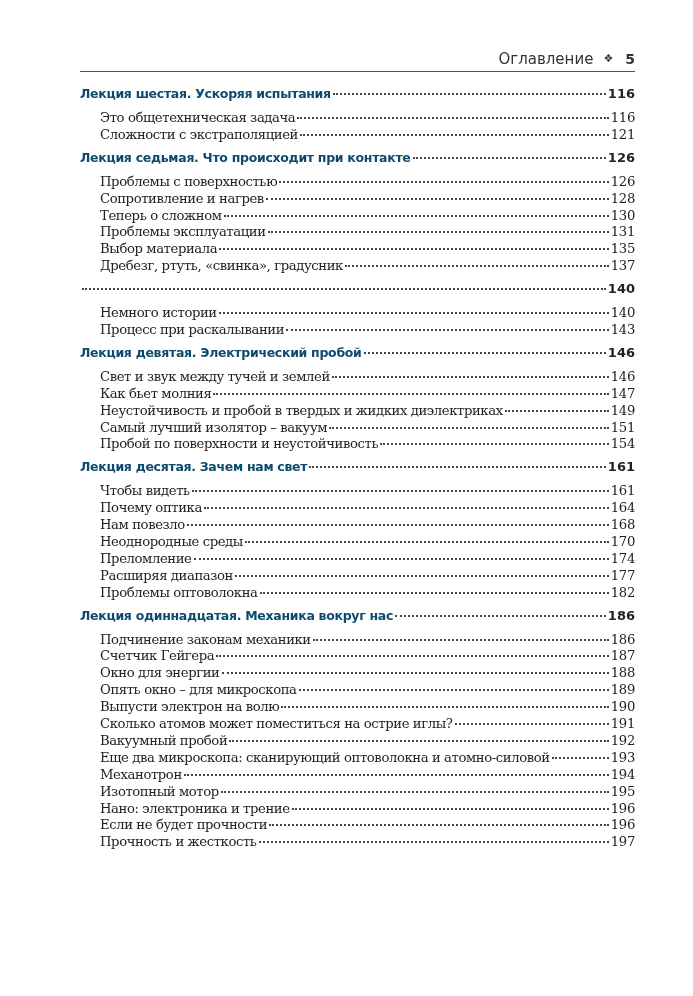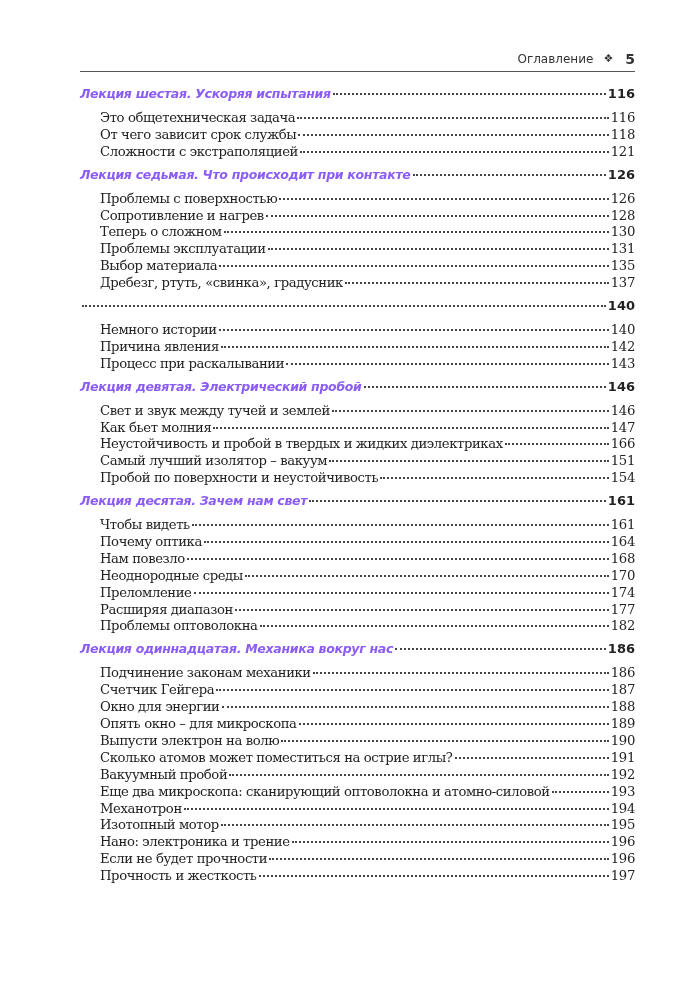--- a/index.html
+++ b/index.html
@@ -3,32 +3,32 @@
 <meta charset="utf-8">
 <style>
   html, body { margin:0; padding:0; background:#ffffff; }
   body { width:693px; height:996px; position:relative; overflow:hidden; }
   .page-header {
     position:absolute; left:80px; top:46px; width:555px; height:25px;
     border-bottom:1px solid #555;
     font-family:"DejaVu Sans", sans-serif;
     display:flex; justify-content:flex-end; align-items:center; color:#333;
   }
-  .page-header .title { font-size:12px; margin-right:10px;text-align:center; }
+  .page-header .title { font-size:15px; margin-right:10px;text-align:center; }
   .page-header .orn { font-size:11px; margin-right:12px; color:#333; }
   .page-header .num { font-size:14px; font-weight:bold; }
   .toc { position:absolute; left:80px; top:86px; width:555px; }
   .section { margin-bottom:6px; }
   .row { display:flex; align-items:baseline; white-space:nowrap; }
   .row .dots {
     flex:1; overflow:hidden; margin:0 2px; position:relative; height:10px;
     border-bottom:2px dotted #444; transform:translateY(-3px);
   }
   .heading { height:24px; font-family:"DejaVu Sans", sans-serif; font-size:12.5px; font-weight:bold; }
-  .heading .label { color:#8b5cf6; letter-spacing:-0.3px;font-style:italic; }
+  .heading .label { color:#0c4a6e; letter-spacing:-0.3px; }
   .heading .page { color:#222; font-size:13px; }
   .item { height:16.9px; padding-left:20px; font-family:"DejaVu Serif", serif; font-size:13.2px; color:#222;text-align:center; }
   .item .label { letter-spacing:-0.4px; }
   .item .page { letter-spacing:-0.3px; }
 </style>
 </head>
 <body>
 
 <div class="page-header">
   <span class="title">Оглавление</span>
@@ -42,25 +42,20 @@
         <span class="label">Лекция шестая. Ускоряя испытания</span>
         <span class="dots"></span>
         <span class="page">116</span>
       </div>
       <div class="row item">
         <span class="label">Это общетехническая задача</span>
         <span class="dots"></span>
         <span class="page">116</span>
       </div>
       <div class="row item">
-        <span class="label">От чего зависит срок службы</span>
-        <span class="dots"></span>
-        <span class="page">118</span>
-      </div>
-      <div class="row item">
         <span class="label">Сложности с экстраполяцией</span>
         <span class="dots"></span>
         <span class="page">121</span>
       </div>
     </div>
     <div class="section">
       <div class="row heading">
         <span class="label">Лекция седьмая. Что происходит при контакте</span>
         <span class="dots"></span>
         <span class="page">126</span>
@@ -100,25 +95,20 @@
       <div class="row heading">
         <span class="dots"></span>
         <span class="page">140</span>
       </div>
       <div class="row item">
         <span class="label">Немного истории</span>
         <span class="dots"></span>
         <span class="page">140</span>
       </div>
       <div class="row item">
-        <span class="label">Причина явления</span>
-        <span class="dots"></span>
-        <span class="page">142</span>
-      </div>
-      <div class="row item">
         <span class="label">Процесс при раскалывании</span>
         <span class="dots"></span>
         <span class="page">143</span>
       </div>
     </div>
     <div class="section">
       <div class="row heading">
         <span class="label">Лекция девятая. Электрический пробой</span>
         <span class="dots"></span>
         <span class="page">146</span>
@@ -129,21 +119,21 @@
         <span class="page">146</span>
       </div>
       <div class="row item">
         <span class="label">Как бьет молния</span>
         <span class="dots"></span>
         <span class="page">147</span>
       </div>
       <div class="row item">
         <span class="label">Неустойчивость и пробой в твердых и жидких диэлектриках</span>
         <span class="dots"></span>
-        <span class="page">166</span>
+        <span class="page">149</span>
       </div>
       <div class="row item">
         <span class="label">Самый лучший изолятор – вакуум</span>
         <span class="dots"></span>
         <span class="page">151</span>
       </div>
       <div class="row item">
         <span class="label">Пробой по поверхности и неустойчивость</span>
         <span class="dots"></span>
         <span class="page">154</span>

